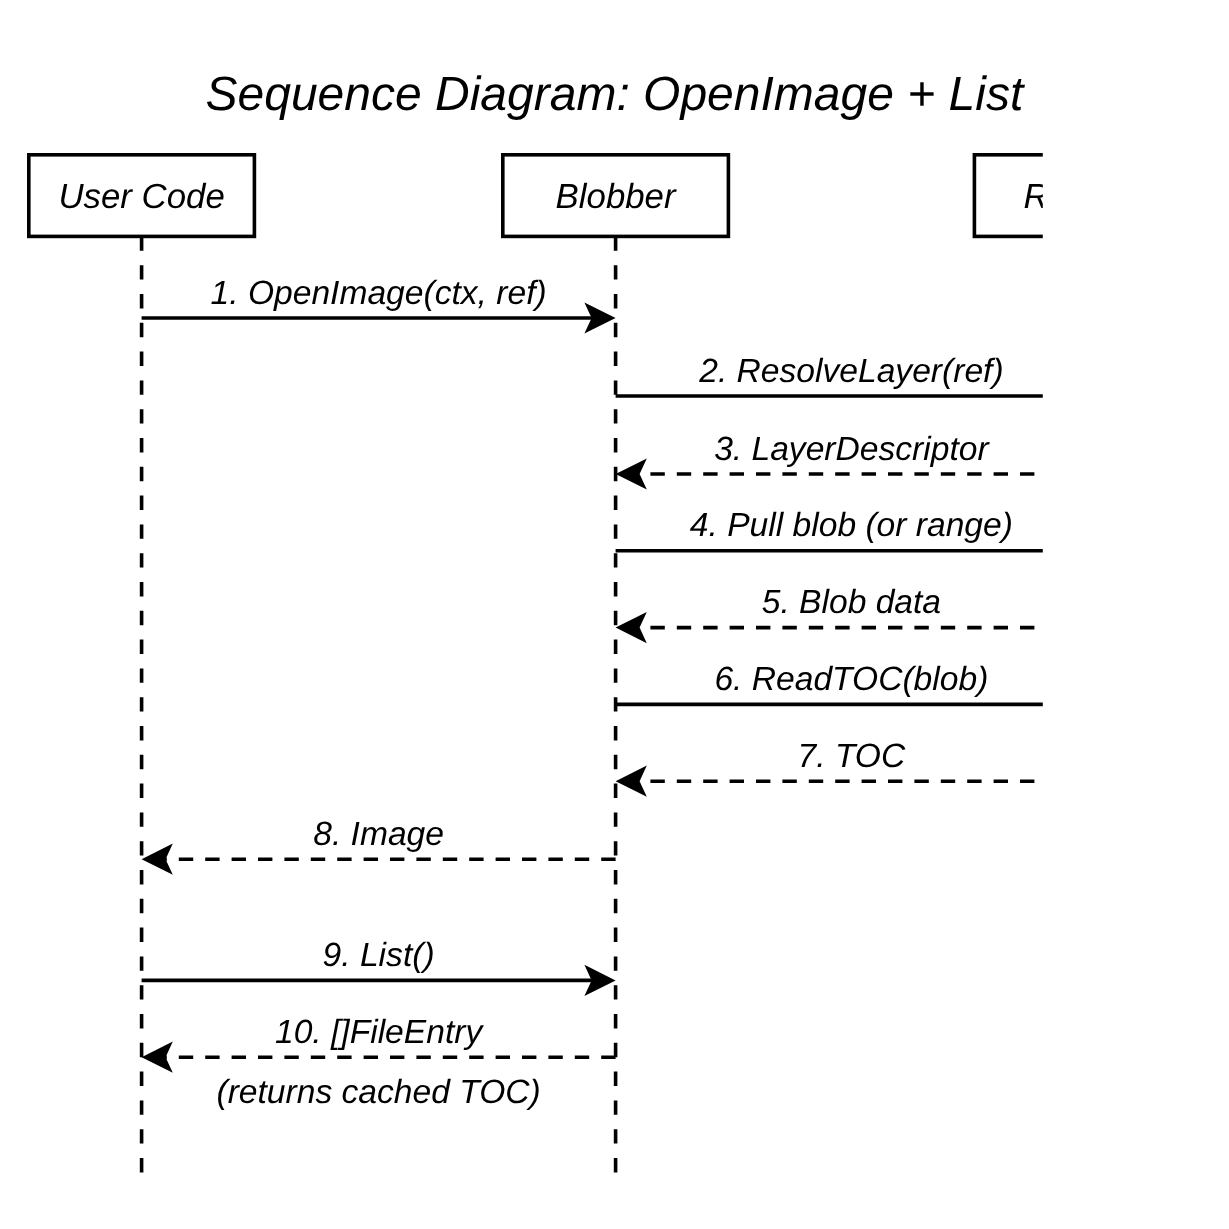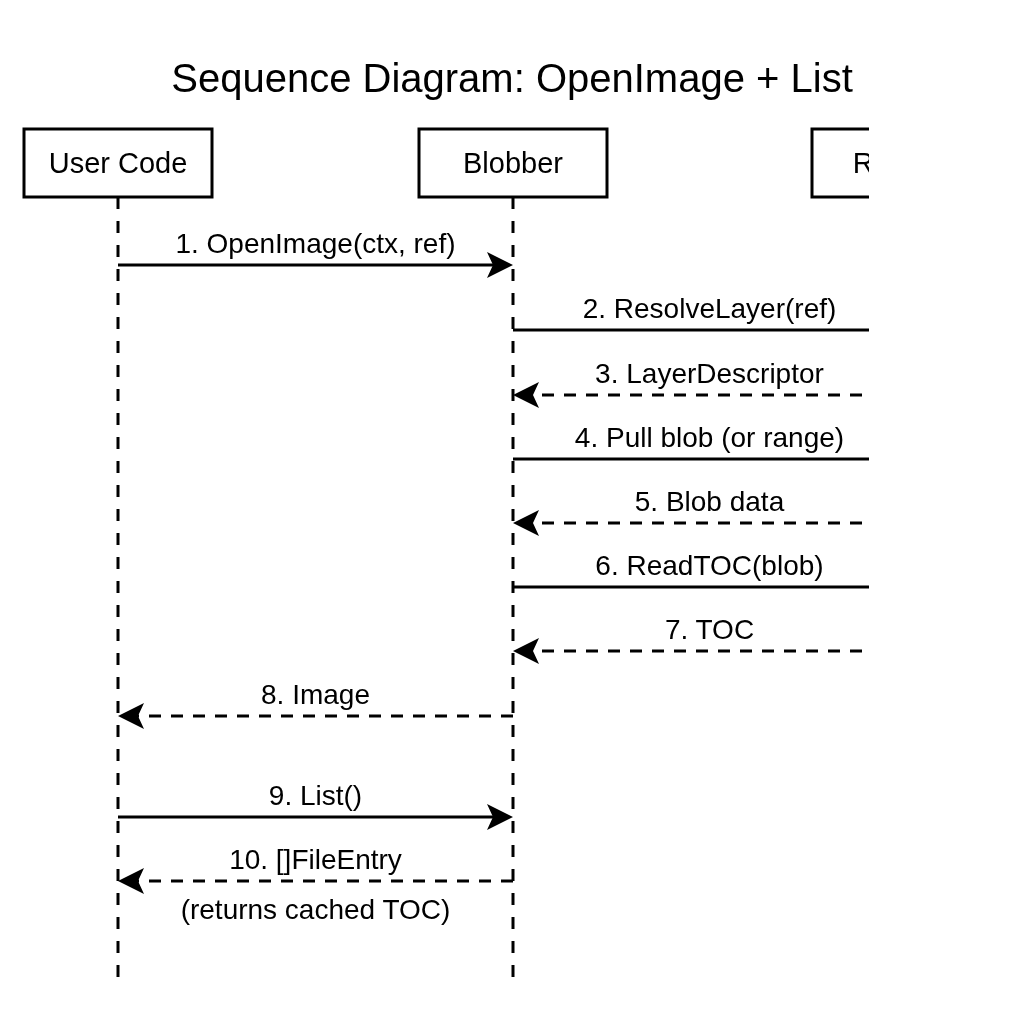--- a/index.html
+++ b/index.html
@@ -11,20 +11,21 @@
   body {
     font-family: "Liberation Sans", sans-serif;
     color: #000000;
   }
   #canvas {
     position: relative;
     width: 869px;
     height: 1024px;
     background: #ffffff;
     overflow: hidden;
+    font-style: italic;
   }
   #diagram-svg {
     position: absolute;
     left: 0;
     top: 0;
     width: 1024px;
     height: 1024px;
   }
   .diagram-title {
     font-size: 40px;

